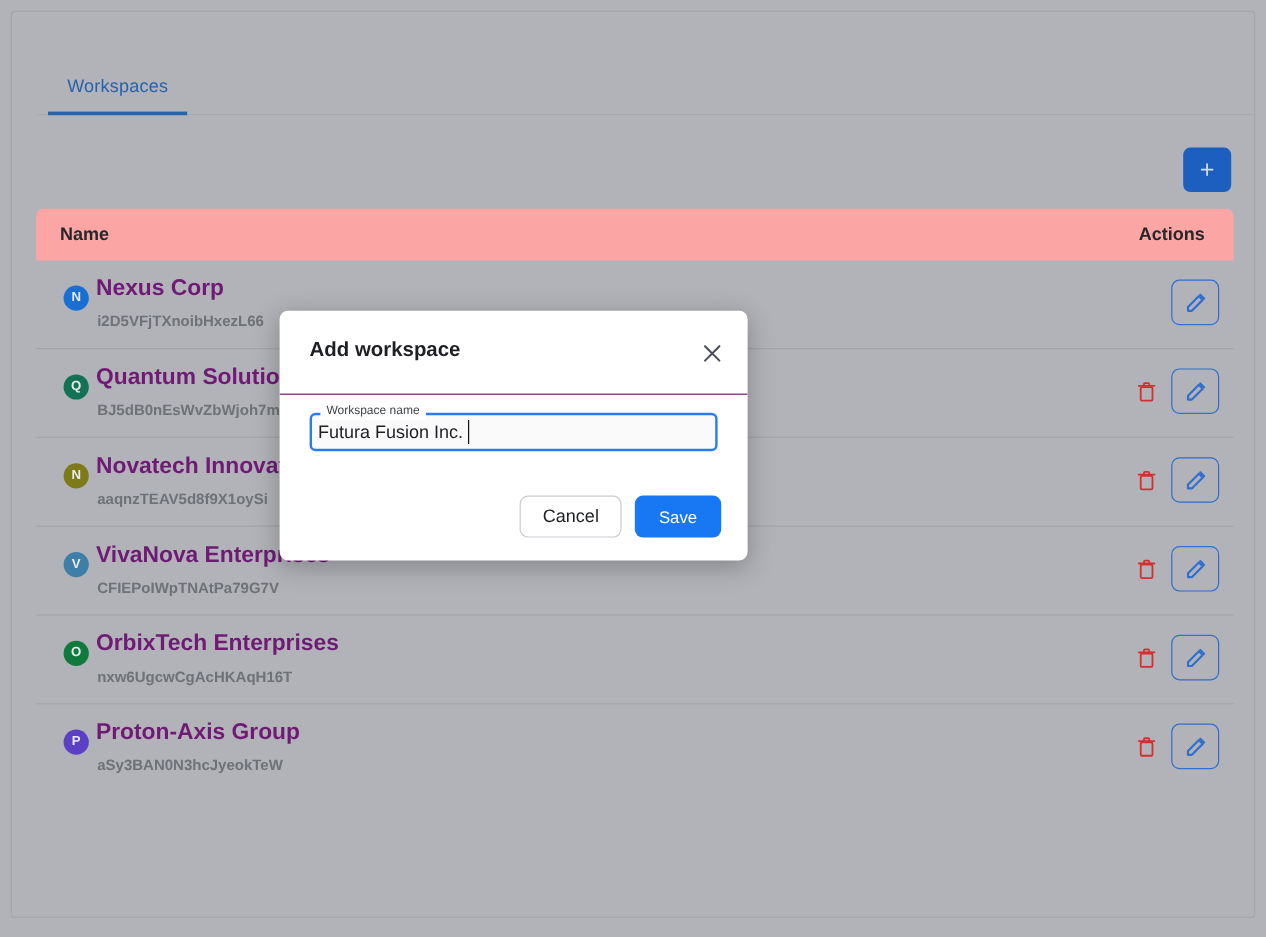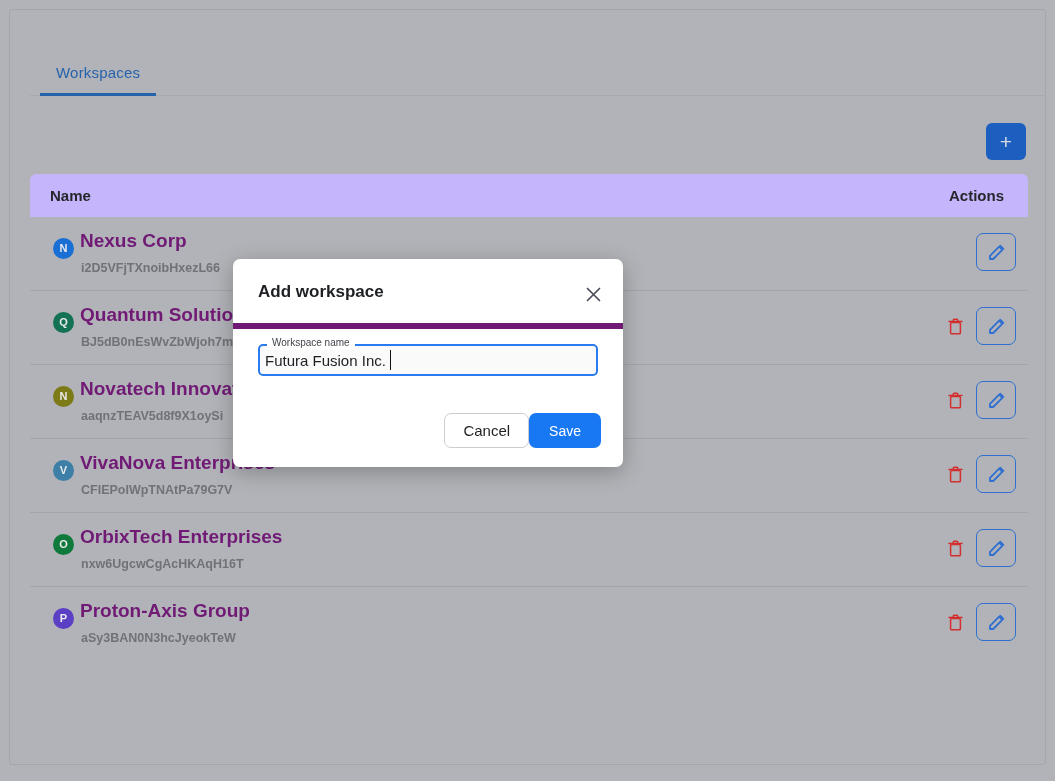--- a/index.html
+++ b/index.html
@@ -84,21 +84,21 @@
 
   
   .table {
     position: absolute;
     left: 20px;
     top: 164px;
     width: 998px;
   }
   .thead {
     height: 43px;
-    background: #c4b5fd;
+    background: #fca5a5;
     border-radius: 6px 6px 0 0;
     position: relative;
   }
   .th {
     position: absolute;
     top: 0;
     line-height: 43px;
     font-size: 15px;
     font-weight: bold;
     color: #26272b;
@@ -185,21 +185,21 @@
     width: 390px;
     height: 208px;
     background: #ffffff;
     border-radius: 7px;
     box-shadow: 0 5px 22px rgba(0,0,0,.26);
     overflow: hidden;
   }
   .modal-header {
     position: relative;
     height: 70px;
-    border-bottom: 6px solid #701a75;
+    border-bottom: 1px solid #701a75;
   }
   .modal-title {
     position: absolute;
     left: 25px;
     top: 23px;
     font-size: 17px;
     font-weight: bold;
     color: #1d1f23;
   }
   .modal-close {
@@ -254,20 +254,21 @@
     top: 6px;
     width: 1px;
     height: 20px;
     background: #111;
   }
   .modal-actions {
     position: absolute;
     right: 22px;
     bottom: 19px;
     display: flex;
+    gap: 11px;
     align-items: center;
   }
   .btn-cancel {
     height: 35px;
     padding: 0 18px;
     border: 1px solid #c9ccd1;
     border-radius: 7px;
     background: #ffffff;
     color: #1d1f23;
     font-size: 15px;

